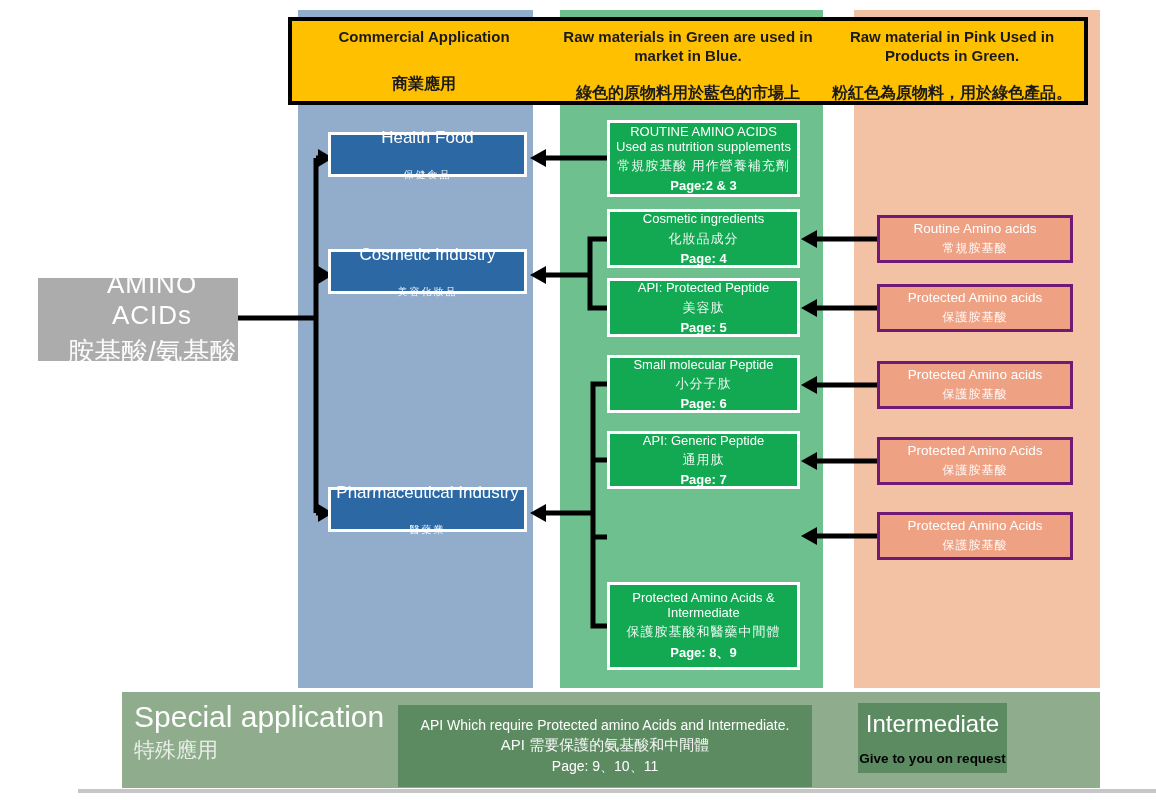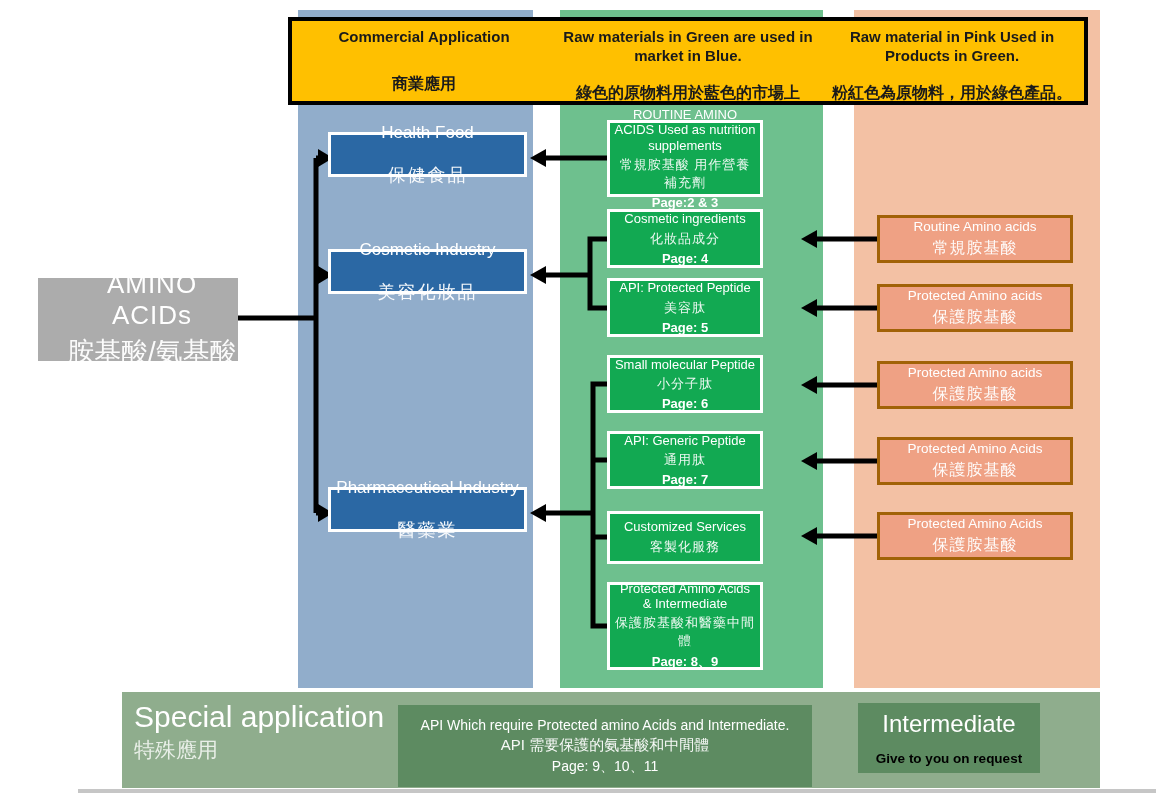--- a/index.html
+++ b/index.html
@@ -17,38 +17,38 @@
   .lg-en{font-size:15px;font-weight:700;line-height:1.25;}
   .lg-zh{font-size:16px;font-weight:700;}
   .box{position:absolute;box-sizing:border-box;display:flex;flex-direction:column;
        align-items:center;justify-content:center;text-align:center;color:#fff;z-index:2;}
   .rootbox{left:38px;top:278px;width:200px;height:83px;background:#ACACAC;
            align-items:center;padding-left:28px;}
   .root-en{font-size:26px;letter-spacing:1px;}
   .root-zh{font-size:27px;font-weight:300;margin-top:3px;opacity:.96;}
   .market{left:328px;width:199px;height:45px;background:#2B68A4;border:3px solid #fff;}
   .m-en{font-size:17px;}
-  .m-zh{font-size:18px;margin-top:20px;letter-spacing:2px;opacity:.95;text-align:right;}
-  .product{left:607px;width:156px;background:#12A952;border:3px solid #fff;padding:2px 4px;}
+  .m-zh{font-size:10px;margin-top:20px;letter-spacing:2px;opacity:.95;text-align:right;}
+  .product{left:607px;width:193px;background:#12A952;border:3px solid #fff;padding:2px 4px;}
   .p-en{font-size:13px;line-height:1.18;}
   .p-zh{font-size:13px;margin-top:3px;letter-spacing:1px;opacity:.92;}
   .p-page{font-size:13px;font-weight:700;margin-top:3px;}
-  .raw{left:877px;width:196px;height:48px;background:#EFA184;border:3px solid #a16207;}
+  .raw{left:877px;width:196px;height:48px;background:#EFA184;border:3px solid #701a75;}
   .r-en{font-size:13.5px;}
-  .r-zh{font-size:16px;margin-top:4px;letter-spacing:1px;opacity:.95;}
+  .r-zh{font-size:12px;margin-top:4px;letter-spacing:1px;opacity:.95;}
   .bottombar{position:absolute;left:122px;top:692px;width:978px;height:96px;
              background:#8FAD8D;z-index:2;}
   .special-title{position:absolute;left:12px;top:8px;color:#fff;}
   .special-en{font-size:30px;font-weight:400;}
   .special-zh{font-size:21px;color:#e9efe8;margin-top:2px;}
   .apibox{left:398px;top:705px;width:414px;height:82px;background:#5D8B61;z-index:3;padding:4px;}
   .api-en{font-size:14px;}
   .api-zh{font-size:15px;margin-top:3px;opacity:.95;}
   .api-page{font-size:14px;margin-top:3px;}
-  .intbox{left:858px;top:703px;width:182px;height:70px;background:#5D8B61;z-index:3;}
+  .intbox{left:858px;top:703px;width:149px;height:70px;background:#5D8B61;z-index:3;}
   .int-title{font-size:24px;color:#fff;}
   .int-note{font-size:13.5px;color:#000;font-weight:700;margin-top:13px;}
   .bottomstrip{position:absolute;left:78px;top:789px;width:1078px;height:4px;
                background:#C6C6C6;z-index:0;}
 </style>
 </head>
 <body>
 
 <div class="stage">
 
@@ -130,24 +130,20 @@
   <div class="box product" style="top:355px;height:58px;">
     <div class="p-en">Small molecular Peptide</div>
     <div class="p-zh">小分子肽</div>
     <div class="p-page">Page: 6</div>
   </div>
   <div class="box product" style="top:431px;height:58px;">
     <div class="p-en">API: Generic Peptide</div>
     <div class="p-zh">通用肽</div>
     <div class="p-page">Page: 7</div>
   </div>
-  <div class="box product" style="top:511px;height:53px;">
-    <div class="p-en">Customized Services</div>
-    <div class="p-zh">客製化服務</div>
-  </div>
   <div class="box product" style="top:582px;height:88px;">
     <div class="p-en">Protected Amino Acids &amp; Intermediate</div>
     <div class="p-zh">保護胺基酸和醫藥中間體</div>
     <div class="p-page">Page: 8、9</div>
   </div>
 
   <div class="box raw" style="top:215px;">
     <div class="r-en">Routine Amino acids</div>
     <div class="r-zh">常規胺基酸</div>
   </div>

